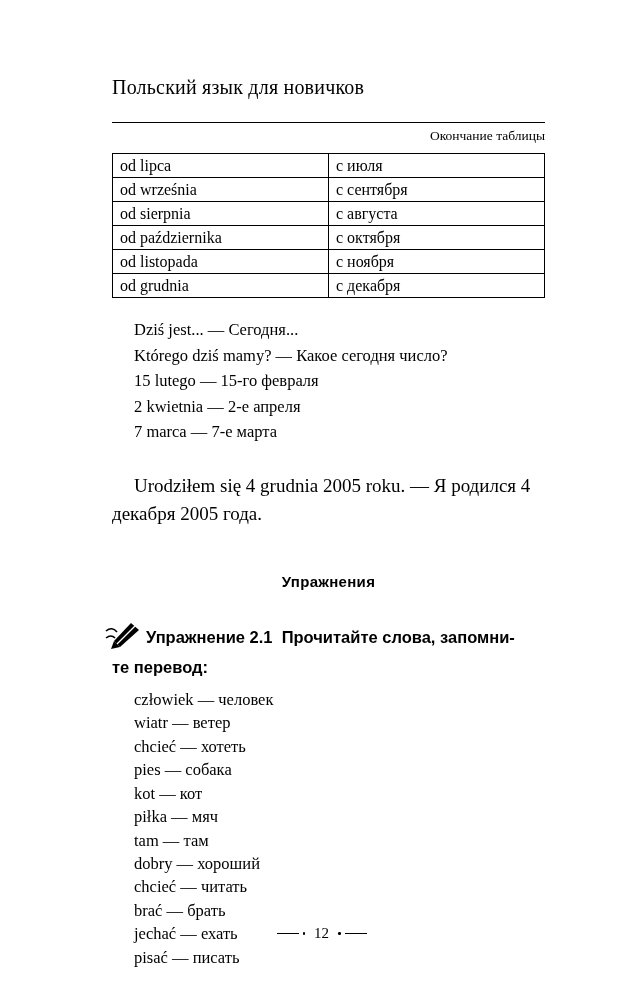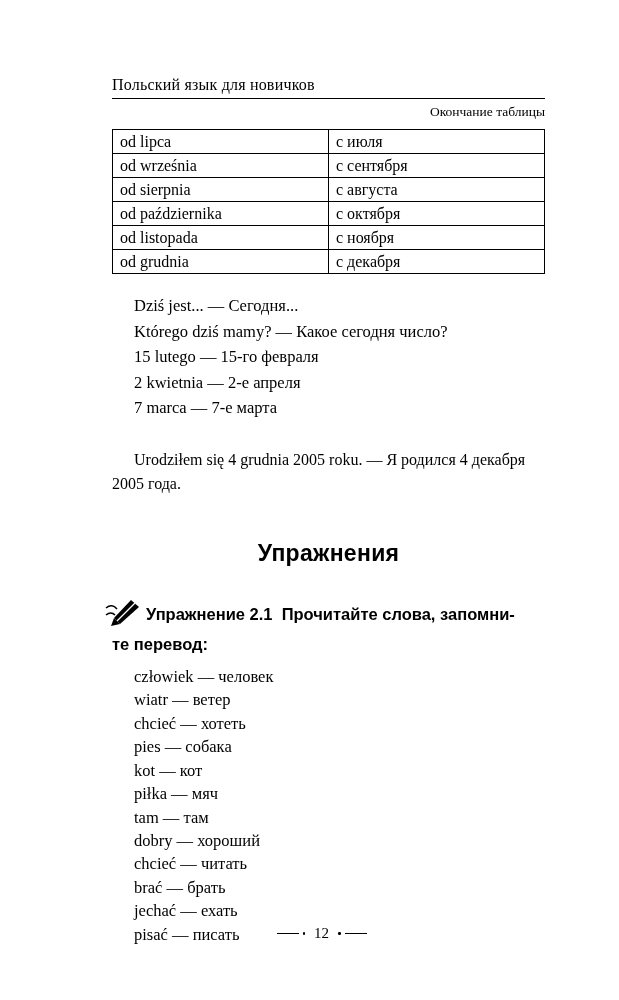--- a/index.html
+++ b/index.html
@@ -6,49 +6,49 @@
   body{
     width:619px;height:1000px;
     background:#ffffff;color:#000;
     font-family:"Liberation Serif", serif;
     position:relative;overflow:hidden;
   }
   .content{
     position:absolute;left:112px;top:76px;width:433px;
   }
   .running-head{
-    font-size:16px;letter-spacing:.2px;
-    padding-bottom:4px;
+    font-size:20px;letter-spacing:.2px;
+    padding-bottom:23px;
     border-bottom:1.5px solid #000;
   }
   .table-caption{
     text-align:right;font-size:13.5px;
     margin-top:5px;margin-bottom:9px;
   }
   table.months{
     width:100%;border-collapse:collapse;
     font-size:16px;border:1.5px solid #000;
   }
   table.months td{
     border:1px solid #000;
     padding:1px 7px;height:21px;vertical-align:middle;
   }
   table.months td:first-child{width:50%;}
   .date-block{
     margin-top:19px;margin-left:22px;
     font-size:16.5px;line-height:1.55;
   }
   .birth{
-    margin-top:27px;font-size:16px;line-height:1.5;
+    margin-top:27px;font-size:19px;line-height:1.5;
     text-indent:22px;margin-bottom:2px;
   }
   .section-heading{
     margin-top:44px;text-align:center;
     font-family:"Liberation Sans", sans-serif;
-    font-weight:bold;font-size:23px;letter-spacing:.3px;
+    font-weight:bold;font-size:15px;letter-spacing:.3px;
   }
   .exercise-head{
     margin-top:36px;
     font-family:"Liberation Sans", sans-serif;
     font-weight:bold;font-size:16.5px;line-height:1.4;
   }
   .exercise-line1{display:flex;align-items:flex-start;}
   .pen-icon{flex:0 0 auto;margin:-4px 6px 0 -8px;}
   .exercise-title-text{white-space:pre-wrap;text-align:right;}
   .word-list{

